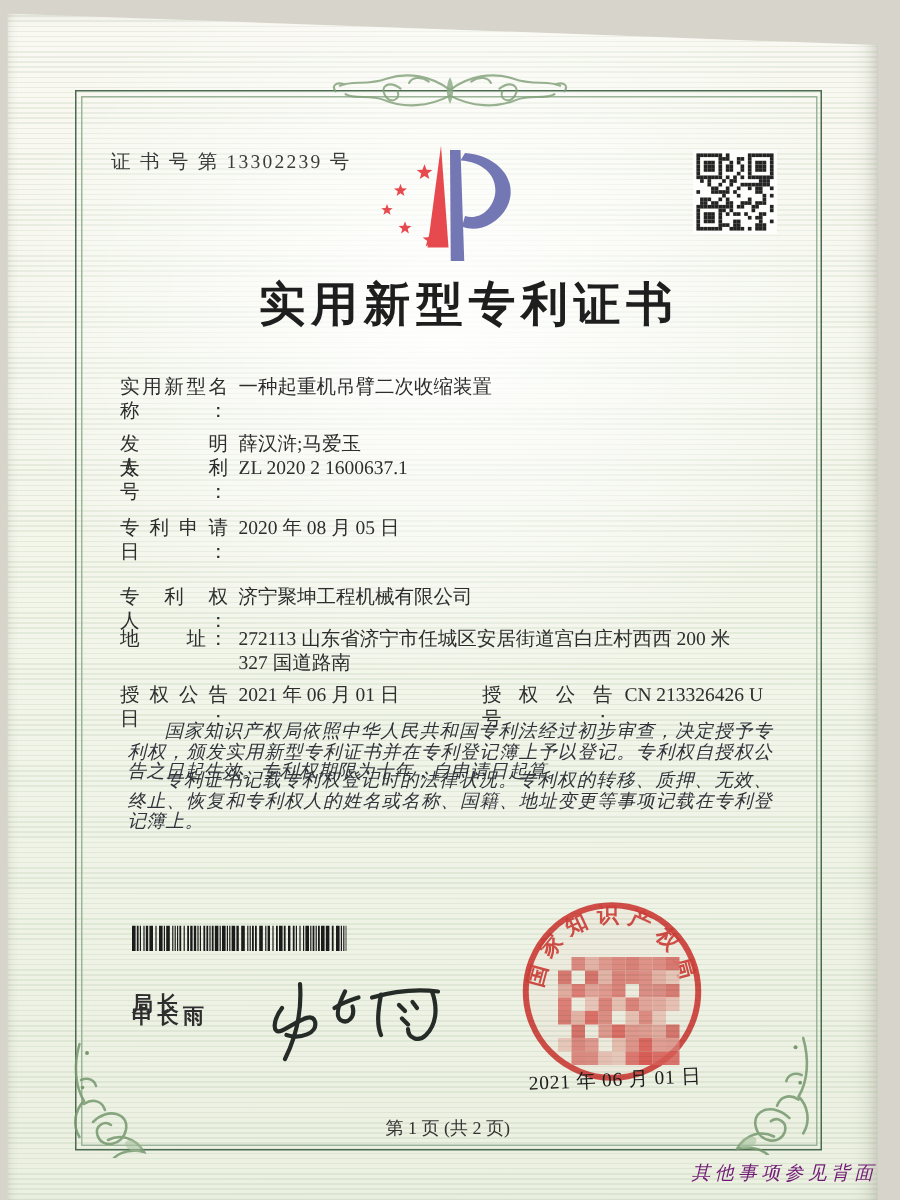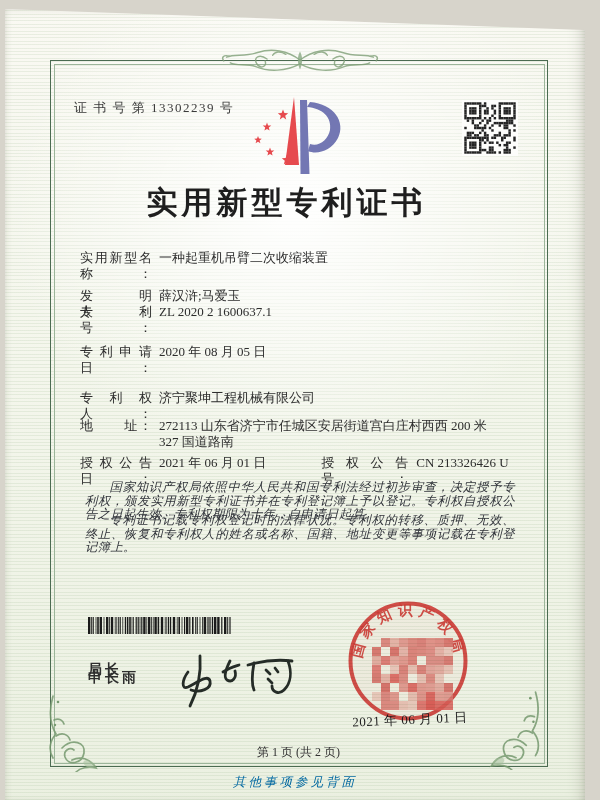--- a/index.html
+++ b/index.html
@@ -27,35 +27,35 @@
   .paper::after{ 
     content:"";position:absolute;inset:0;
     background:radial-gradient(ellipse 70% 45% at 50% 26%,
       rgba(255,255,255,.95), rgba(255,255,255,0) 72%);
   }
   .frame{position:absolute;left:50px;top:60px;width:496px;height:705px;
     border:1.5px solid #4b6b51;}
   .frame-inner{position:absolute;inset:2.5px;border:1px solid #9cb59a;}
   .abs{position:absolute;}
   .cert-no{left:74px;top:99px;font-size:13px;letter-spacing:1.5px;color:#3a3a3a;}
-  .title{left:38px;top:182px;width:497px;text-align:center;
+  .title{left:64px;top:182px;width:497px;text-align:center;
     font-size:31px;font-weight:600;letter-spacing:4px;color:#1e1e1e;}
   .field-row{left:80px;width:455px;font-size:13px;color:#2d2d2d;line-height:16px;}
   .field-label{display:inline-block;width:72px;text-align:justify;text-align-last:justify;
     vertical-align:top;}
   .field-value{display:inline-block;margin-left:7px;white-space:pre-line;vertical-align:top;}
   .pair2{display:inline-block;margin-left:55px;}
   .pair2 .field-label{width:88px;letter-spacing:1px;}
   .para{left:85px;width:430px;font-size:12.3px;line-height:13.7px;
     font-style:italic;color:#30333a;text-indent:2em;letter-spacing:.4px;text-align:justify;}
   .signer{left:88px;font-family:"Liberation Sans","DejaVu Sans",sans-serif;
     font-weight:700;font-size:14px;letter-spacing:3px;color:#2e2e2e;}
   .page-footer{left:50px;top:744px;width:497px;text-align:center;font-size:12px;color:#333;}
-  .backside{left:5px;top:774px;width:580px;text-align:center;font-size:12.5px;
-    font-style:italic;letter-spacing:3px;color:#0369a1;}
+  .backside{left:5px;top:774px;width:580px;text-align:right;font-size:12.5px;
+    font-style:italic;letter-spacing:3px;color:#701a75;}
   .seal{left:344px;top:598px;width:130px;height:132px;mix-blend-mode:multiply;}
   .mosaic{position:absolute;left:28px;top:40px;width:81px;height:72px;filter:blur(.4px);}
   .mosaic i{position:absolute;width:9px;height:9px;}
   .seal-date{left:346px;top:711px;width:128px;text-align:center;font-size:13px;
     letter-spacing:.5px;color:#1c1c1c;transform:rotate(-2.5deg);}
   .barcode{left:88px;top:617px;width:143px;height:17px;}
   svg{display:block;}
 </style>
 </head>
 <body>

